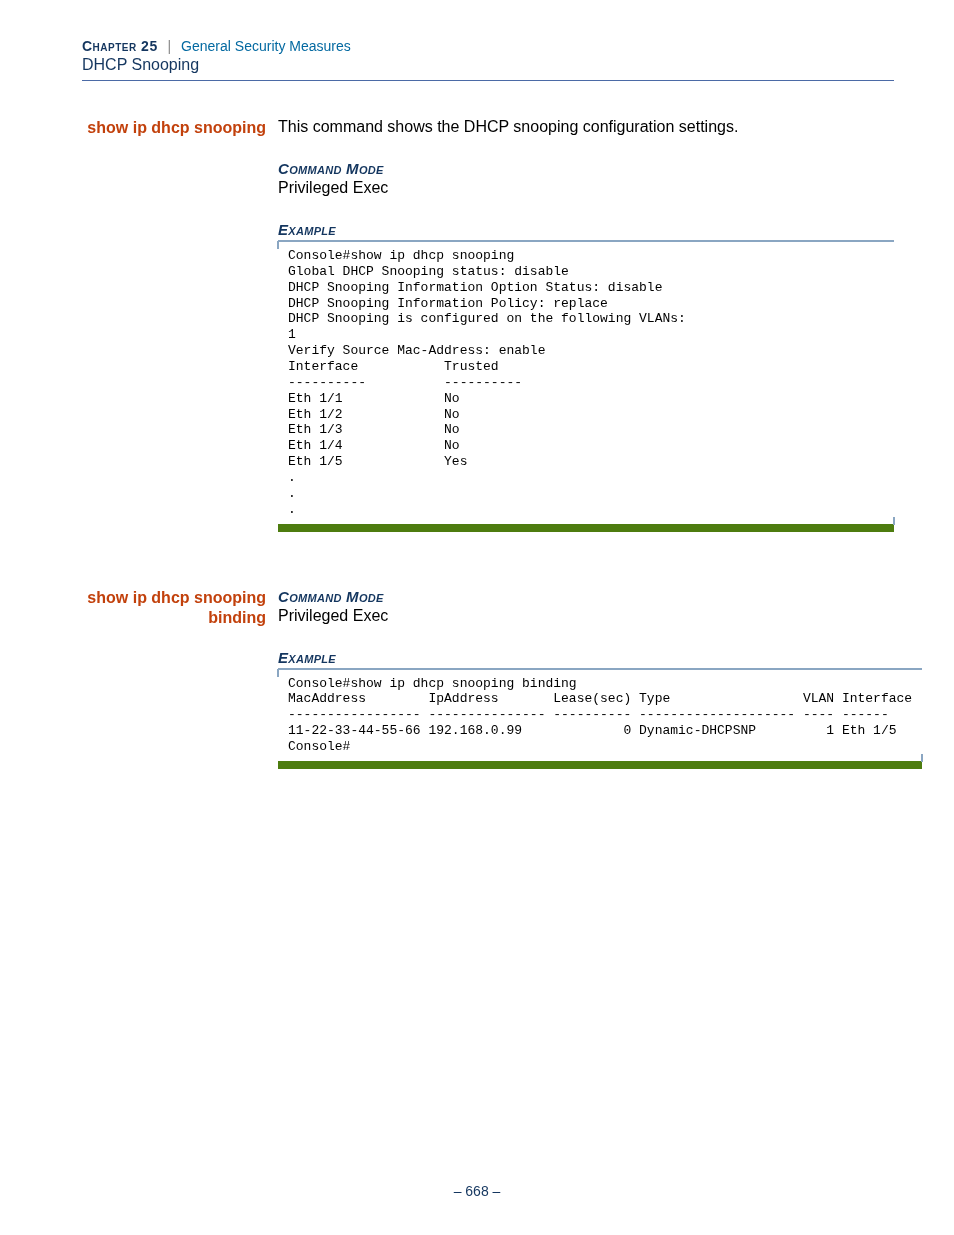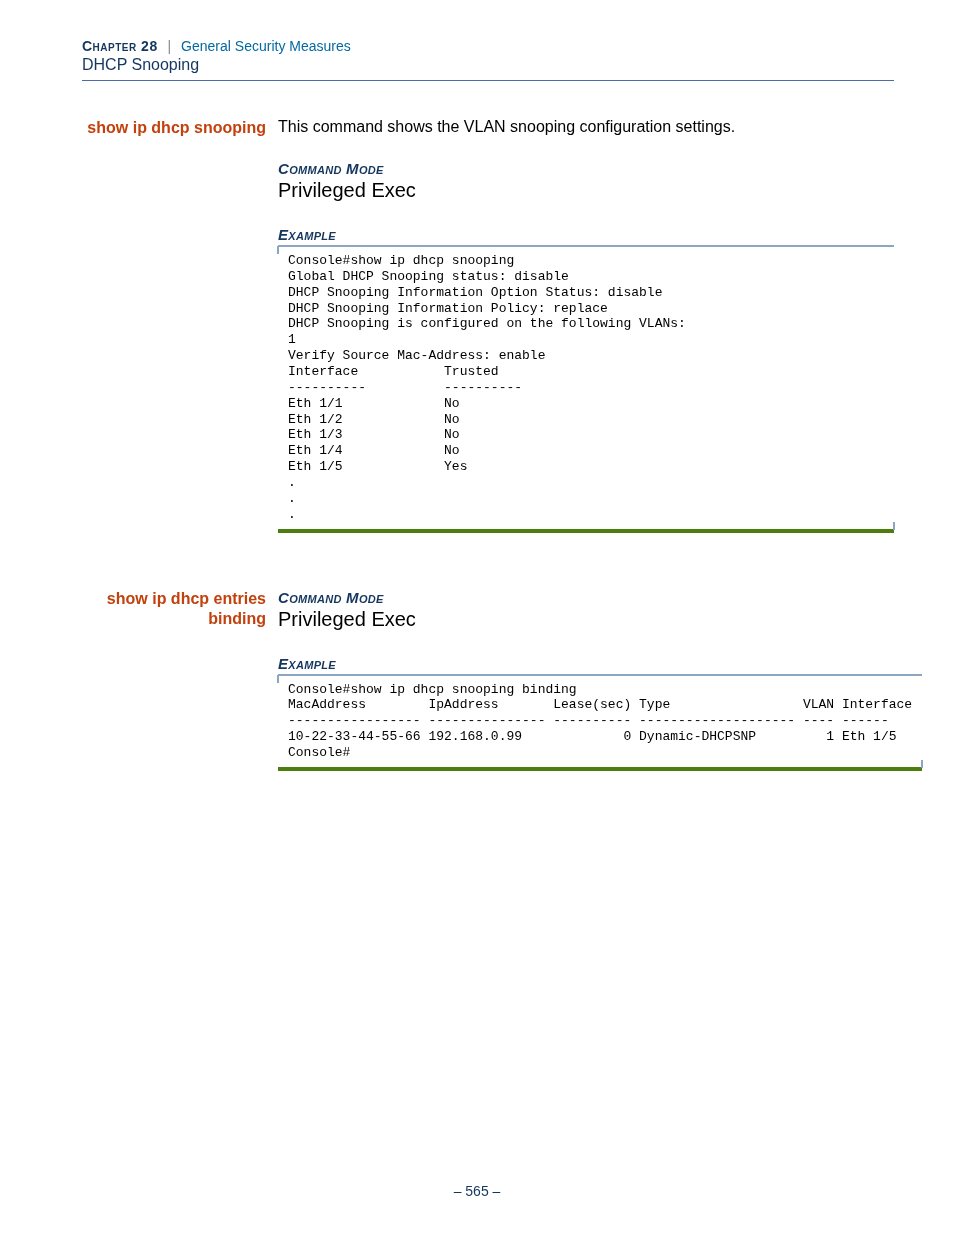--- a/index.html
+++ b/index.html
@@ -82,26 +82,26 @@
   .heading-sc {
     font-variant: small-caps;
     font-weight: bold;
     color: #14365f;
     font-size: 15px;
     letter-spacing: 0.3px;
     margin-bottom: 2px;
     font-style: italic;
   }
   .mode-text {
-    font-size: 20px;
+    font-size: 16px;
     margin-bottom: 24px;
   }
   .example-box {
     border-top: 2px solid #8aa6c2;
-    border-bottom: 4px solid #4d7c0f;
+    border-bottom: 8px solid #4d7c0f;
     padding: 6px 10px 6px 10px;
     position: relative;
     margin-top: 2px;
   }
   .example-box .corner-tl {
     position: absolute;
     left: -1px;
     top: -1px;
     width: 6px;
     height: 8px;
@@ -133,36 +133,36 @@
     color: #14365f;
   }
 </style>
 </head>
 <body>
 
 <div class="page">
 
   <div class="header-area">
     <div class="header-line1">
-      <span class="chapter-label">Chapter 28</span>
+      <span class="chapter-label">Chapter 25</span>
       <span class="sep">|</span>
       <span class="chapter-link">General Security Measures</span>
     </div>
     <div class="header-line2">DHCP Snooping</div>
     <hr class="header-rule">
   </div>
 
   <div class="content">
 
     <div class="section">
       <div class="left-col">
         <div class="cmd-title">show ip dhcp snooping</div>
       </div>
       <div class="right-col">
-        <p class="desc">This command shows the VLAN snooping configuration settings.</p>
+        <p class="desc">This command shows the DHCP snooping configuration settings.</p>
 
         <div class="heading-sc">Command Mode</div>
         <div class="mode-text">Privileged Exec</div>
 
         <div class="heading-sc">Example</div>
         <div class="example-box">
           <div class="corner-tl"></div>
           <div class="corner-br"></div>
           <pre class="console">Console#show ip dhcp snooping
 Global DHCP Snooping status: disable
@@ -180,36 +180,36 @@
 Eth 1/5             Yes
 .
 .
 .</pre>
         </div>
       </div>
     </div>
 
     <div class="section">
       <div class="left-col">
-        <div class="cmd-title">show ip dhcp entries binding</div>
+        <div class="cmd-title">show ip dhcp snooping binding</div>
       </div>
       <div class="right-col">
 
         <div class="heading-sc">Command Mode</div>
         <div class="mode-text">Privileged Exec</div>
 
         <div class="heading-sc">Example</div>
         <div class="example-box">
           <div class="corner-tl"></div>
           <div class="corner-br"></div>
           <pre class="console">Console#show ip dhcp snooping binding
 MacAddress        IpAddress       Lease(sec) Type                 VLAN Interface
 ----------------- --------------- ---------- -------------------- ---- ------
-10-22-33-44-55-66 192.168.0.99             0 Dynamic-DHCPSNP         1 Eth 1/5
+11-22-33-44-55-66 192.168.0.99             0 Dynamic-DHCPSNP         1 Eth 1/5
 Console#</pre>
         </div>
       </div>
     </div>
 
   </div>
 
-  <div class="page-num">– 565 –</div>
+  <div class="page-num">– 668 –</div>
 </div>
 
 </body></html>

